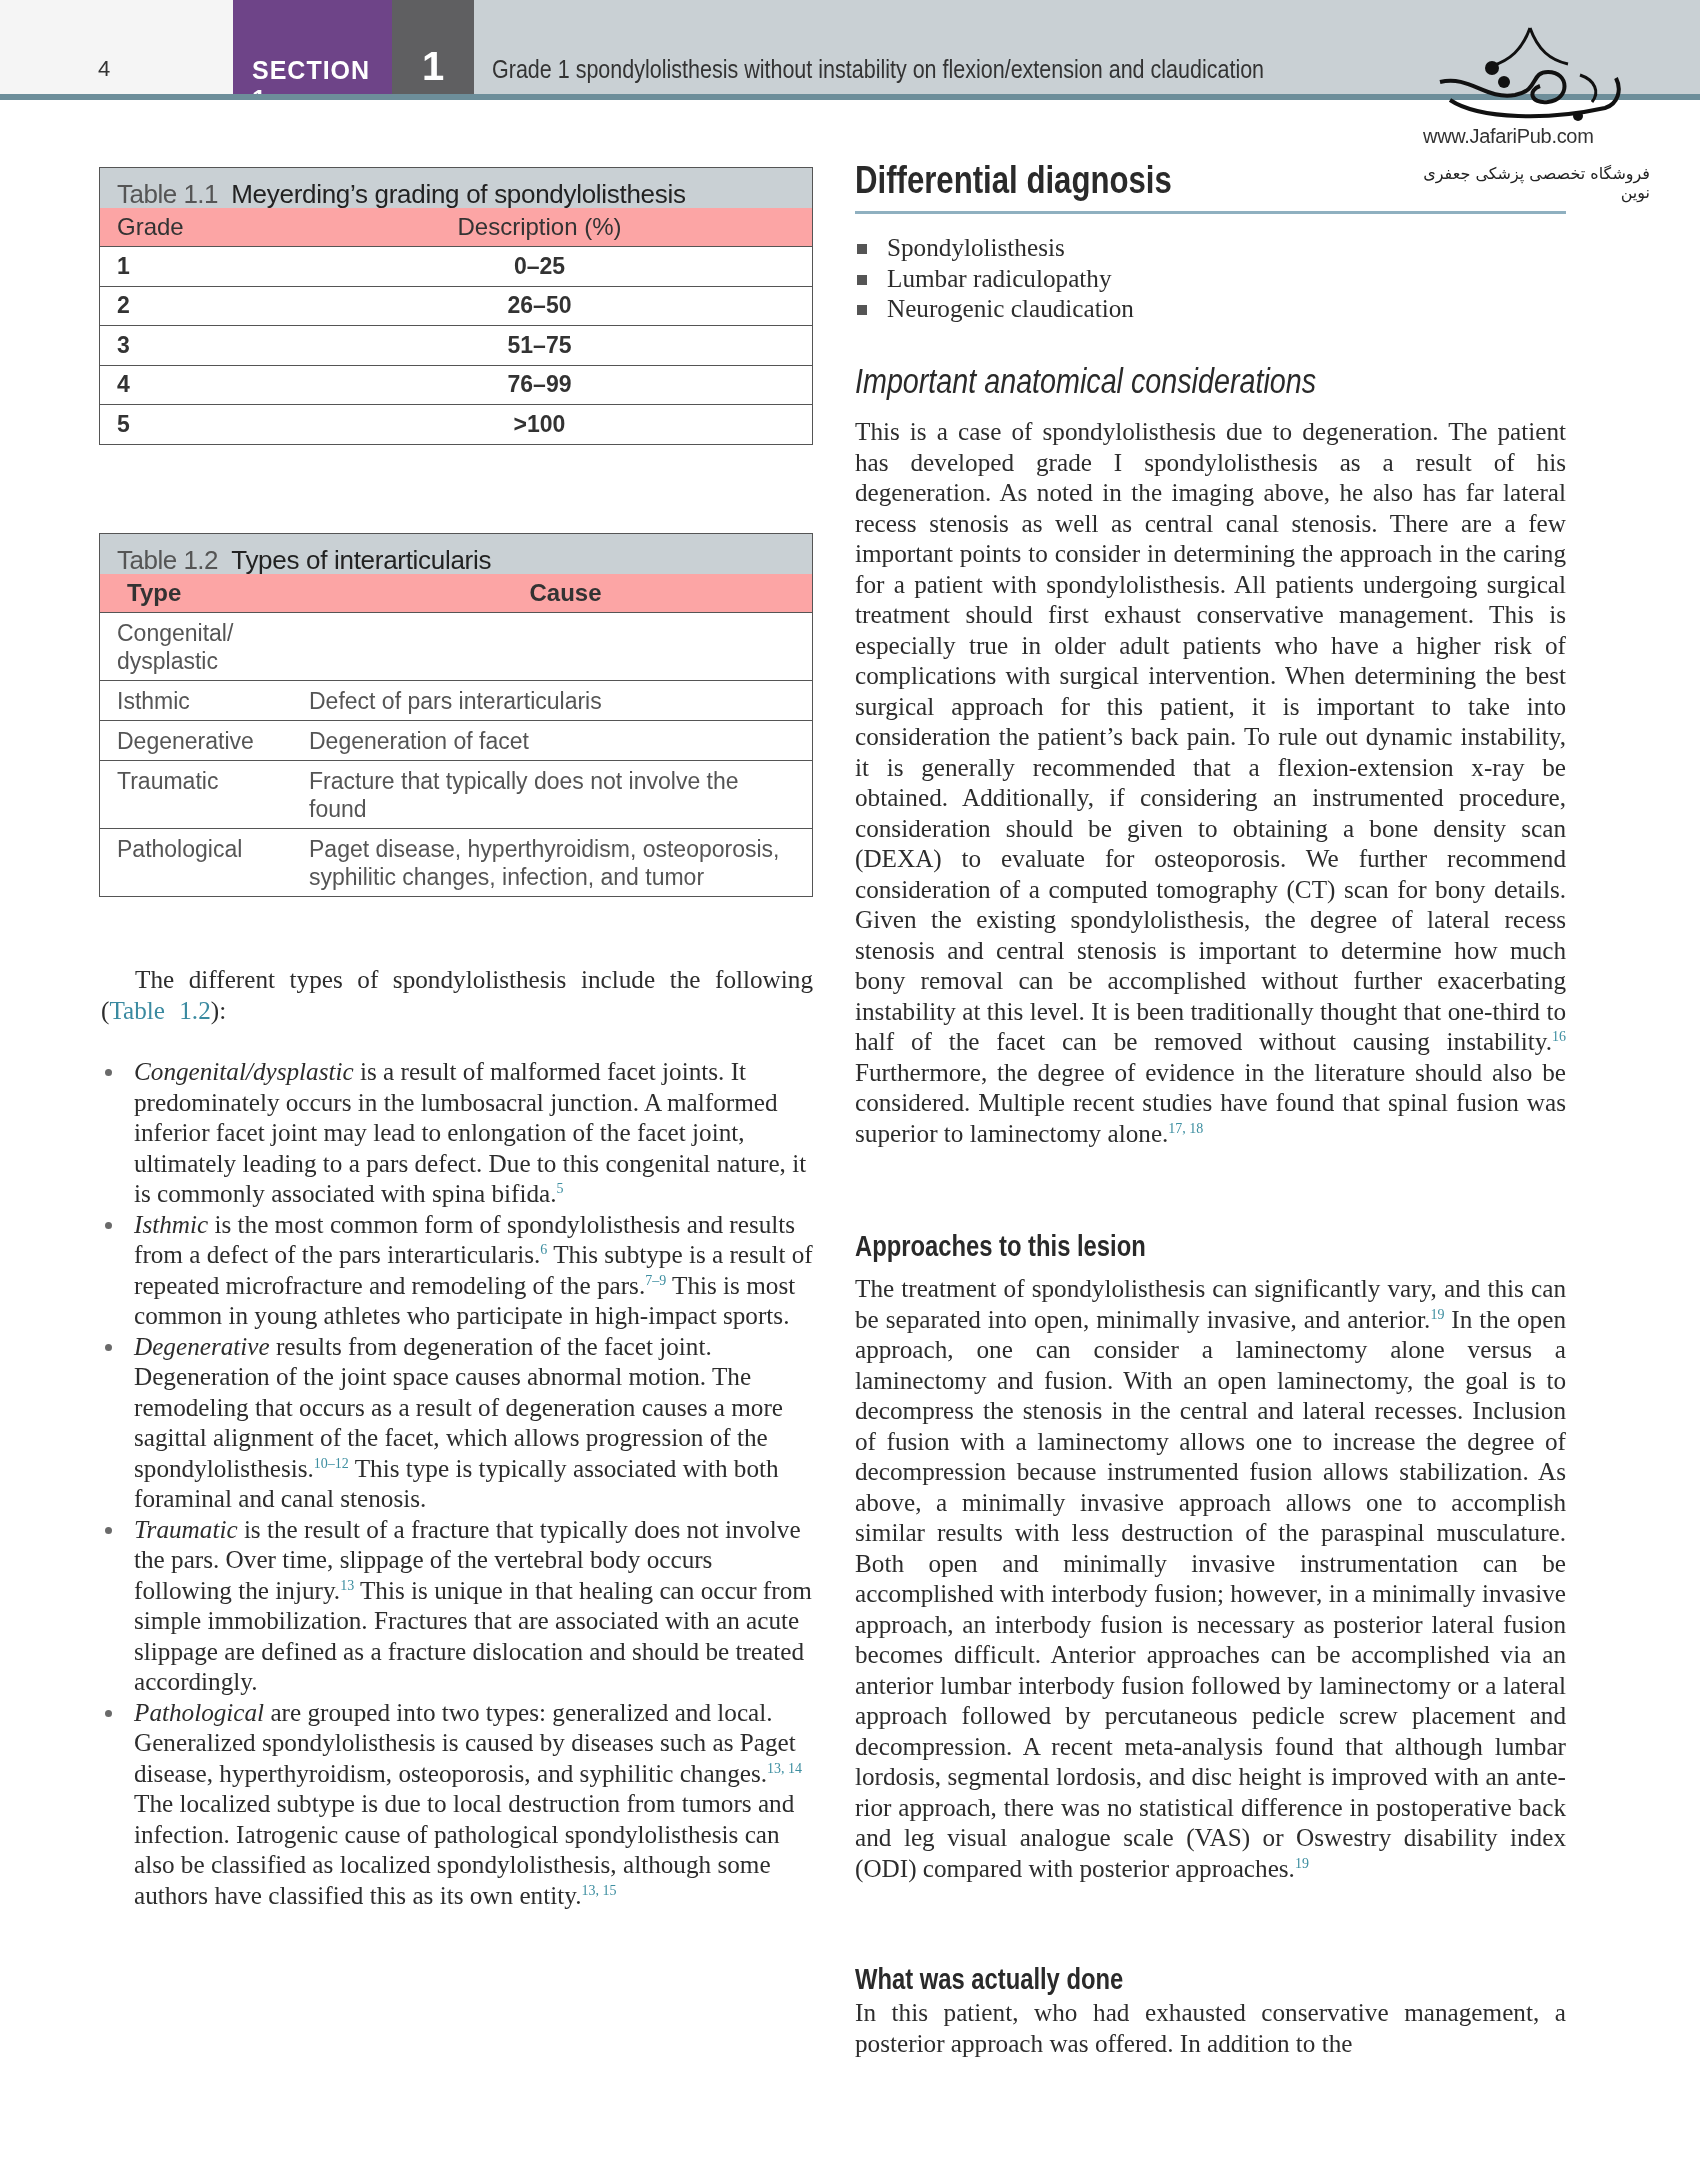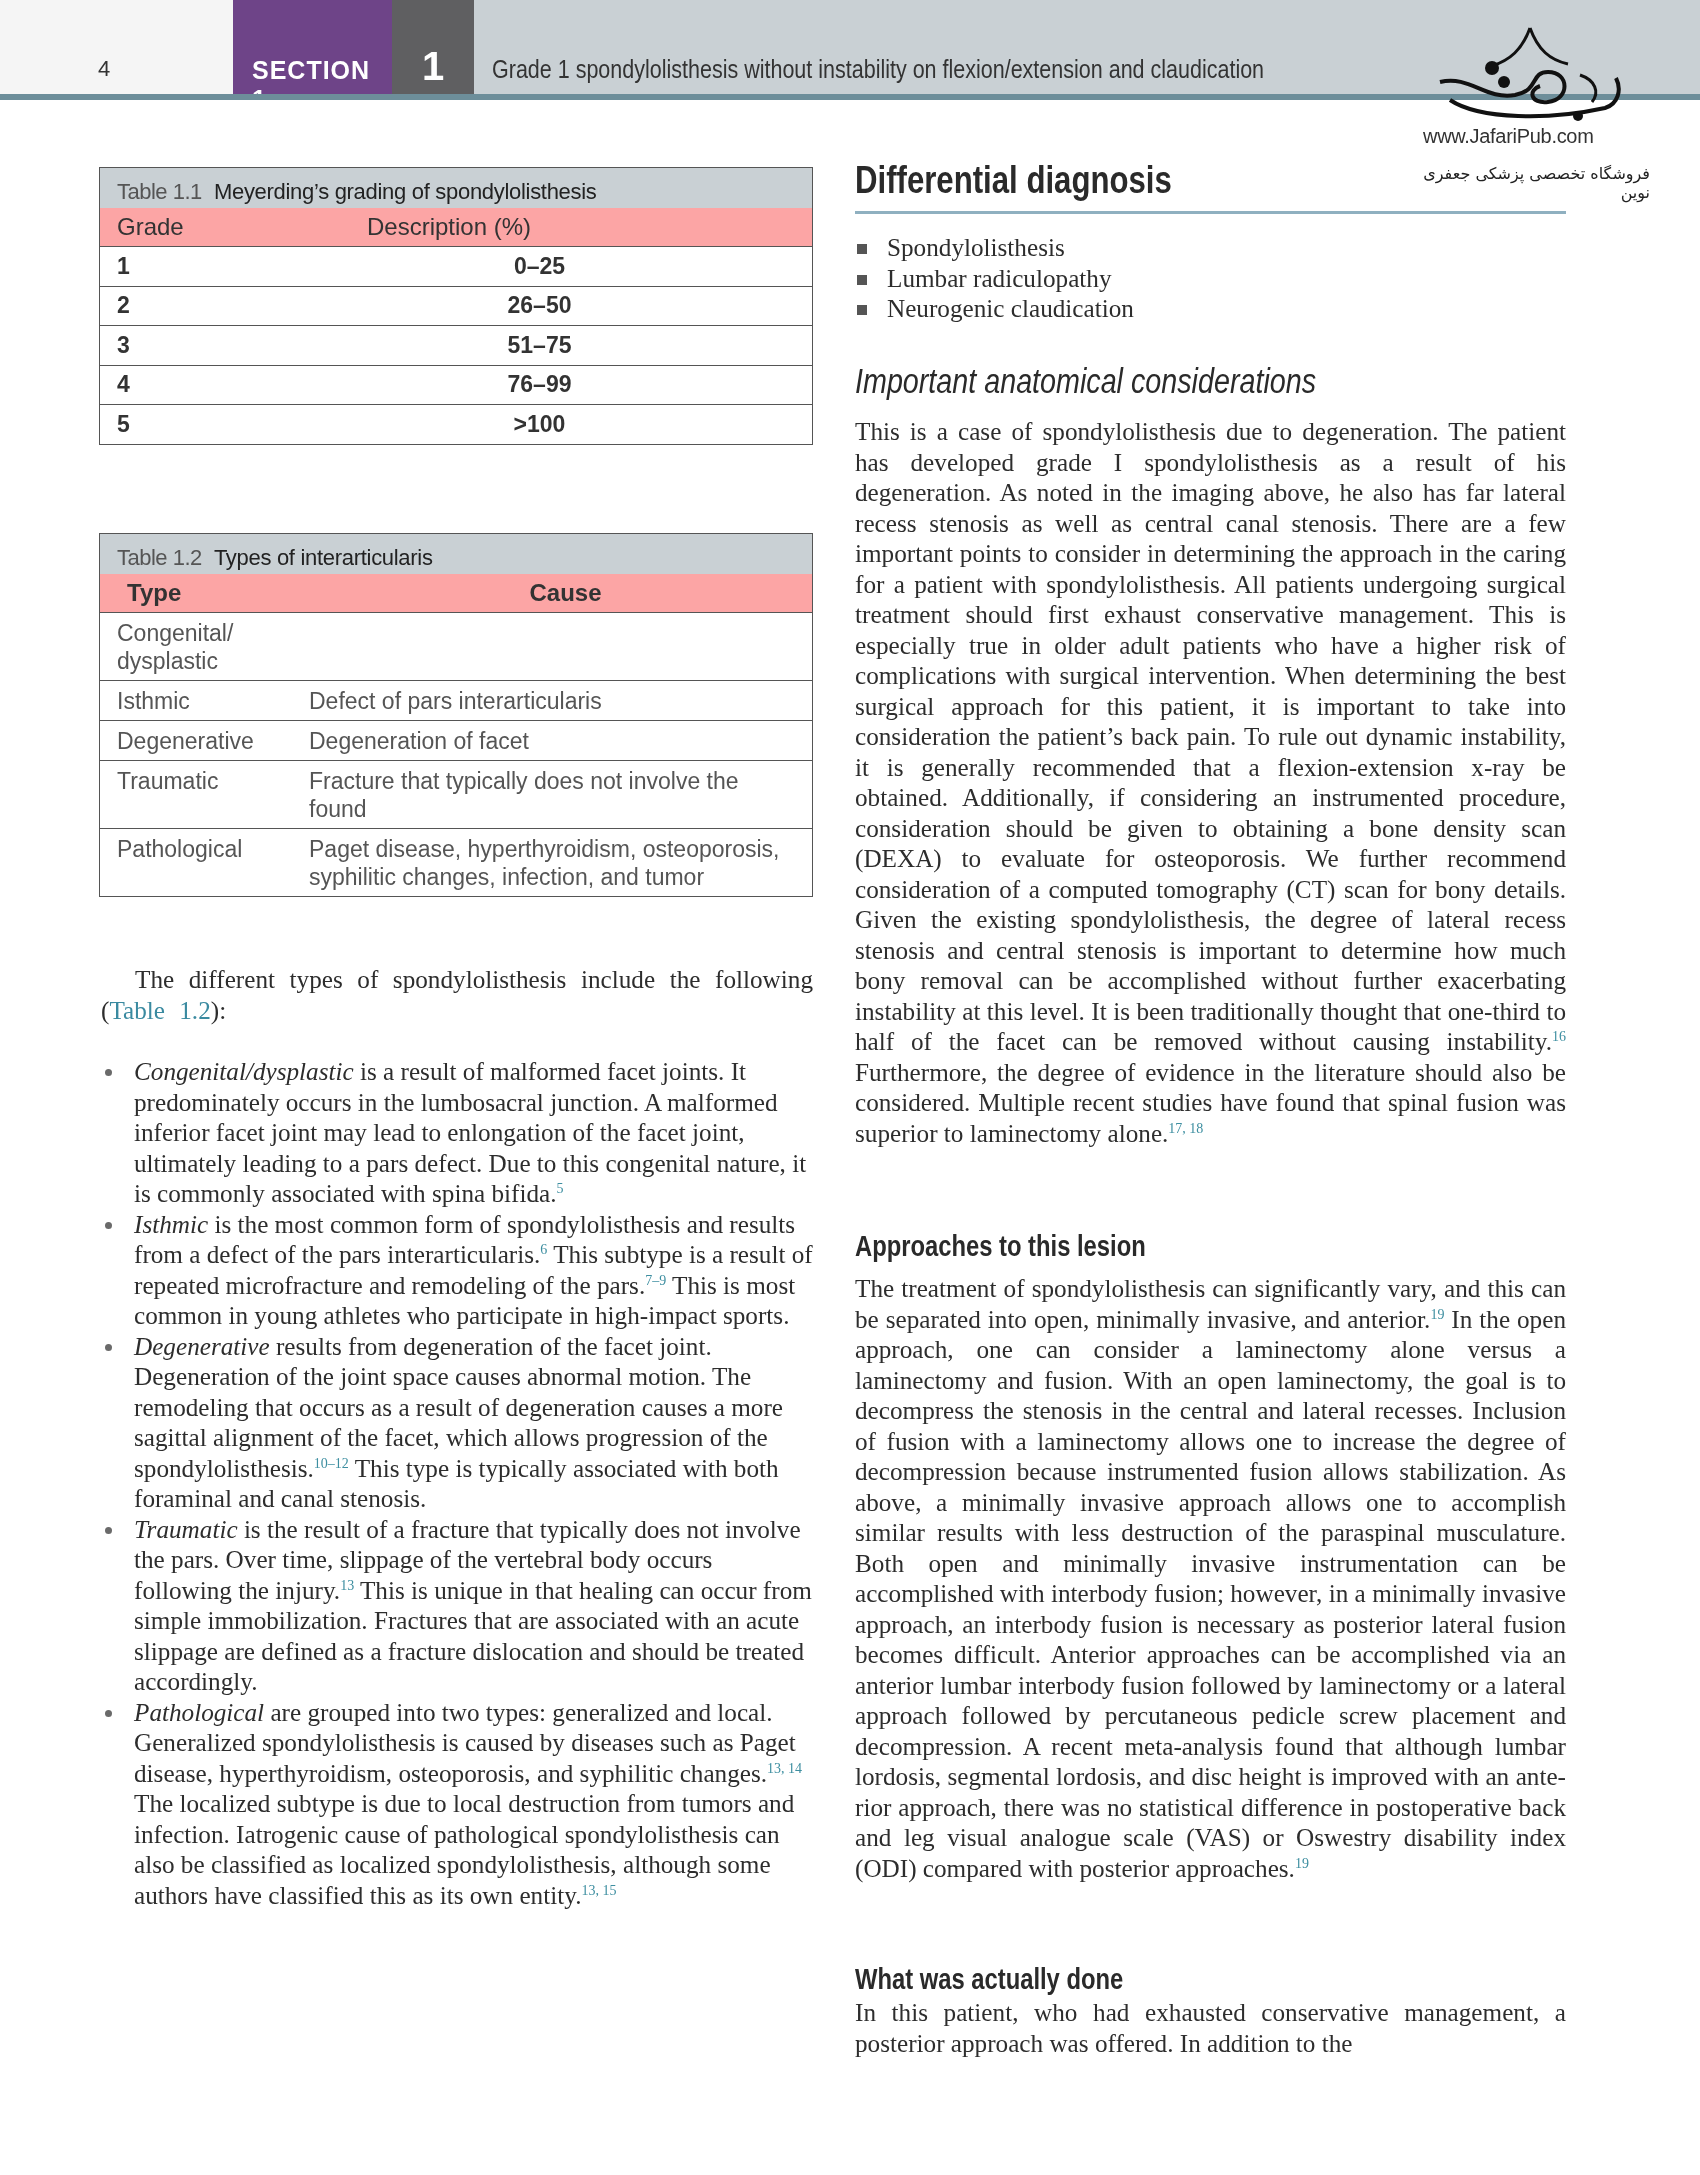--- a/index.html
+++ b/index.html
@@ -22,30 +22,30 @@
     .hdr-rule { position: absolute; left: 0; top: 94px; width: 1700px; height: 6px; background: #6d8e9a; }
 
     
     .logo { position: absolute; left: 1430px; top: 20px; width: 200px; height: 110px; }
     .logo-url { position: absolute; left: 1423px; top: 125px; font: 20px "Liberation Sans", sans-serif; color: #333; letter-spacing: -0.3px; }
     .logo-fa { position: absolute; left: 1390px; top: 164px; width: 260px; font: 16px "DejaVu Sans", sans-serif; color: #222; direction: rtl; text-align: right; }
 
     
     .tbl { position: absolute; left: 99px; width: 712px; border: 1.5px solid #555; border-collapse: collapse;
       font-family: "Liberation Sans", sans-serif; }
-    .tbl .cap { background: #c9d0d4; height: 40px; box-sizing: border-box; padding: 11px 17px 0; font-size: 22px; color: #222; border-bottom: none; }
+    .tbl .cap { background: #c9d0d4; height: 40px; box-sizing: border-box; padding: 11px 17px 0; font-size: 26px; color: #222; border-bottom: none; }
     .tbl .cap .cap-num { color: #555; font-weight: 300; margin-right: 6px; letter-spacing: -0.5px; }
     .tbl .cap .cap-txt { letter-spacing: -0.3px; }
     .tbl .head { background: #fca5a5; display: flex; height: 38px; align-items: center; font-size: 24px; color: #333; border-bottom: 1.5px solid #555; }
     .tbl .row { display: flex; border-bottom: 1.5px solid #555; font-size: 23px; }
     .tbl .row:last-child { border-bottom: none; }
 
     #t11 { top: 167px; }
     #t11 .head .c1 { width: 250px; padding-left: 17px; }
-    #t11 .head .c2 { flex: 1; padding-right: 100px; }
+    #t11 .head .c2 { flex: 1; text-align: center; padding-right: 100px; }
     #t11 .row { height: 38.5px; align-items: center; font-weight: bold; color: #333; }
     #t11 .row .c1 { width: 250px; padding-left: 17px; }
     #t11 .row .c2 { flex: 1; text-align: center; padding-right: 100px; }
 
     #t12 { top: 533px; }
     #t12 .head .c1 { width: 192px; padding-left: 27px; font-weight: bold; }
     #t12 .head .c2 { flex: 1; font-weight: bold; text-align: center; }
     #t12 .row { color: #555; font-weight: 300; line-height: 28px; padding: 6px 0 5px; }
     #t12 .row .c1 { width: 192px; padding-left: 17px; box-sizing: content-box; flex-shrink: 0; }
     #t12 .row .c2 { flex: 1; padding-right: 10px; }

